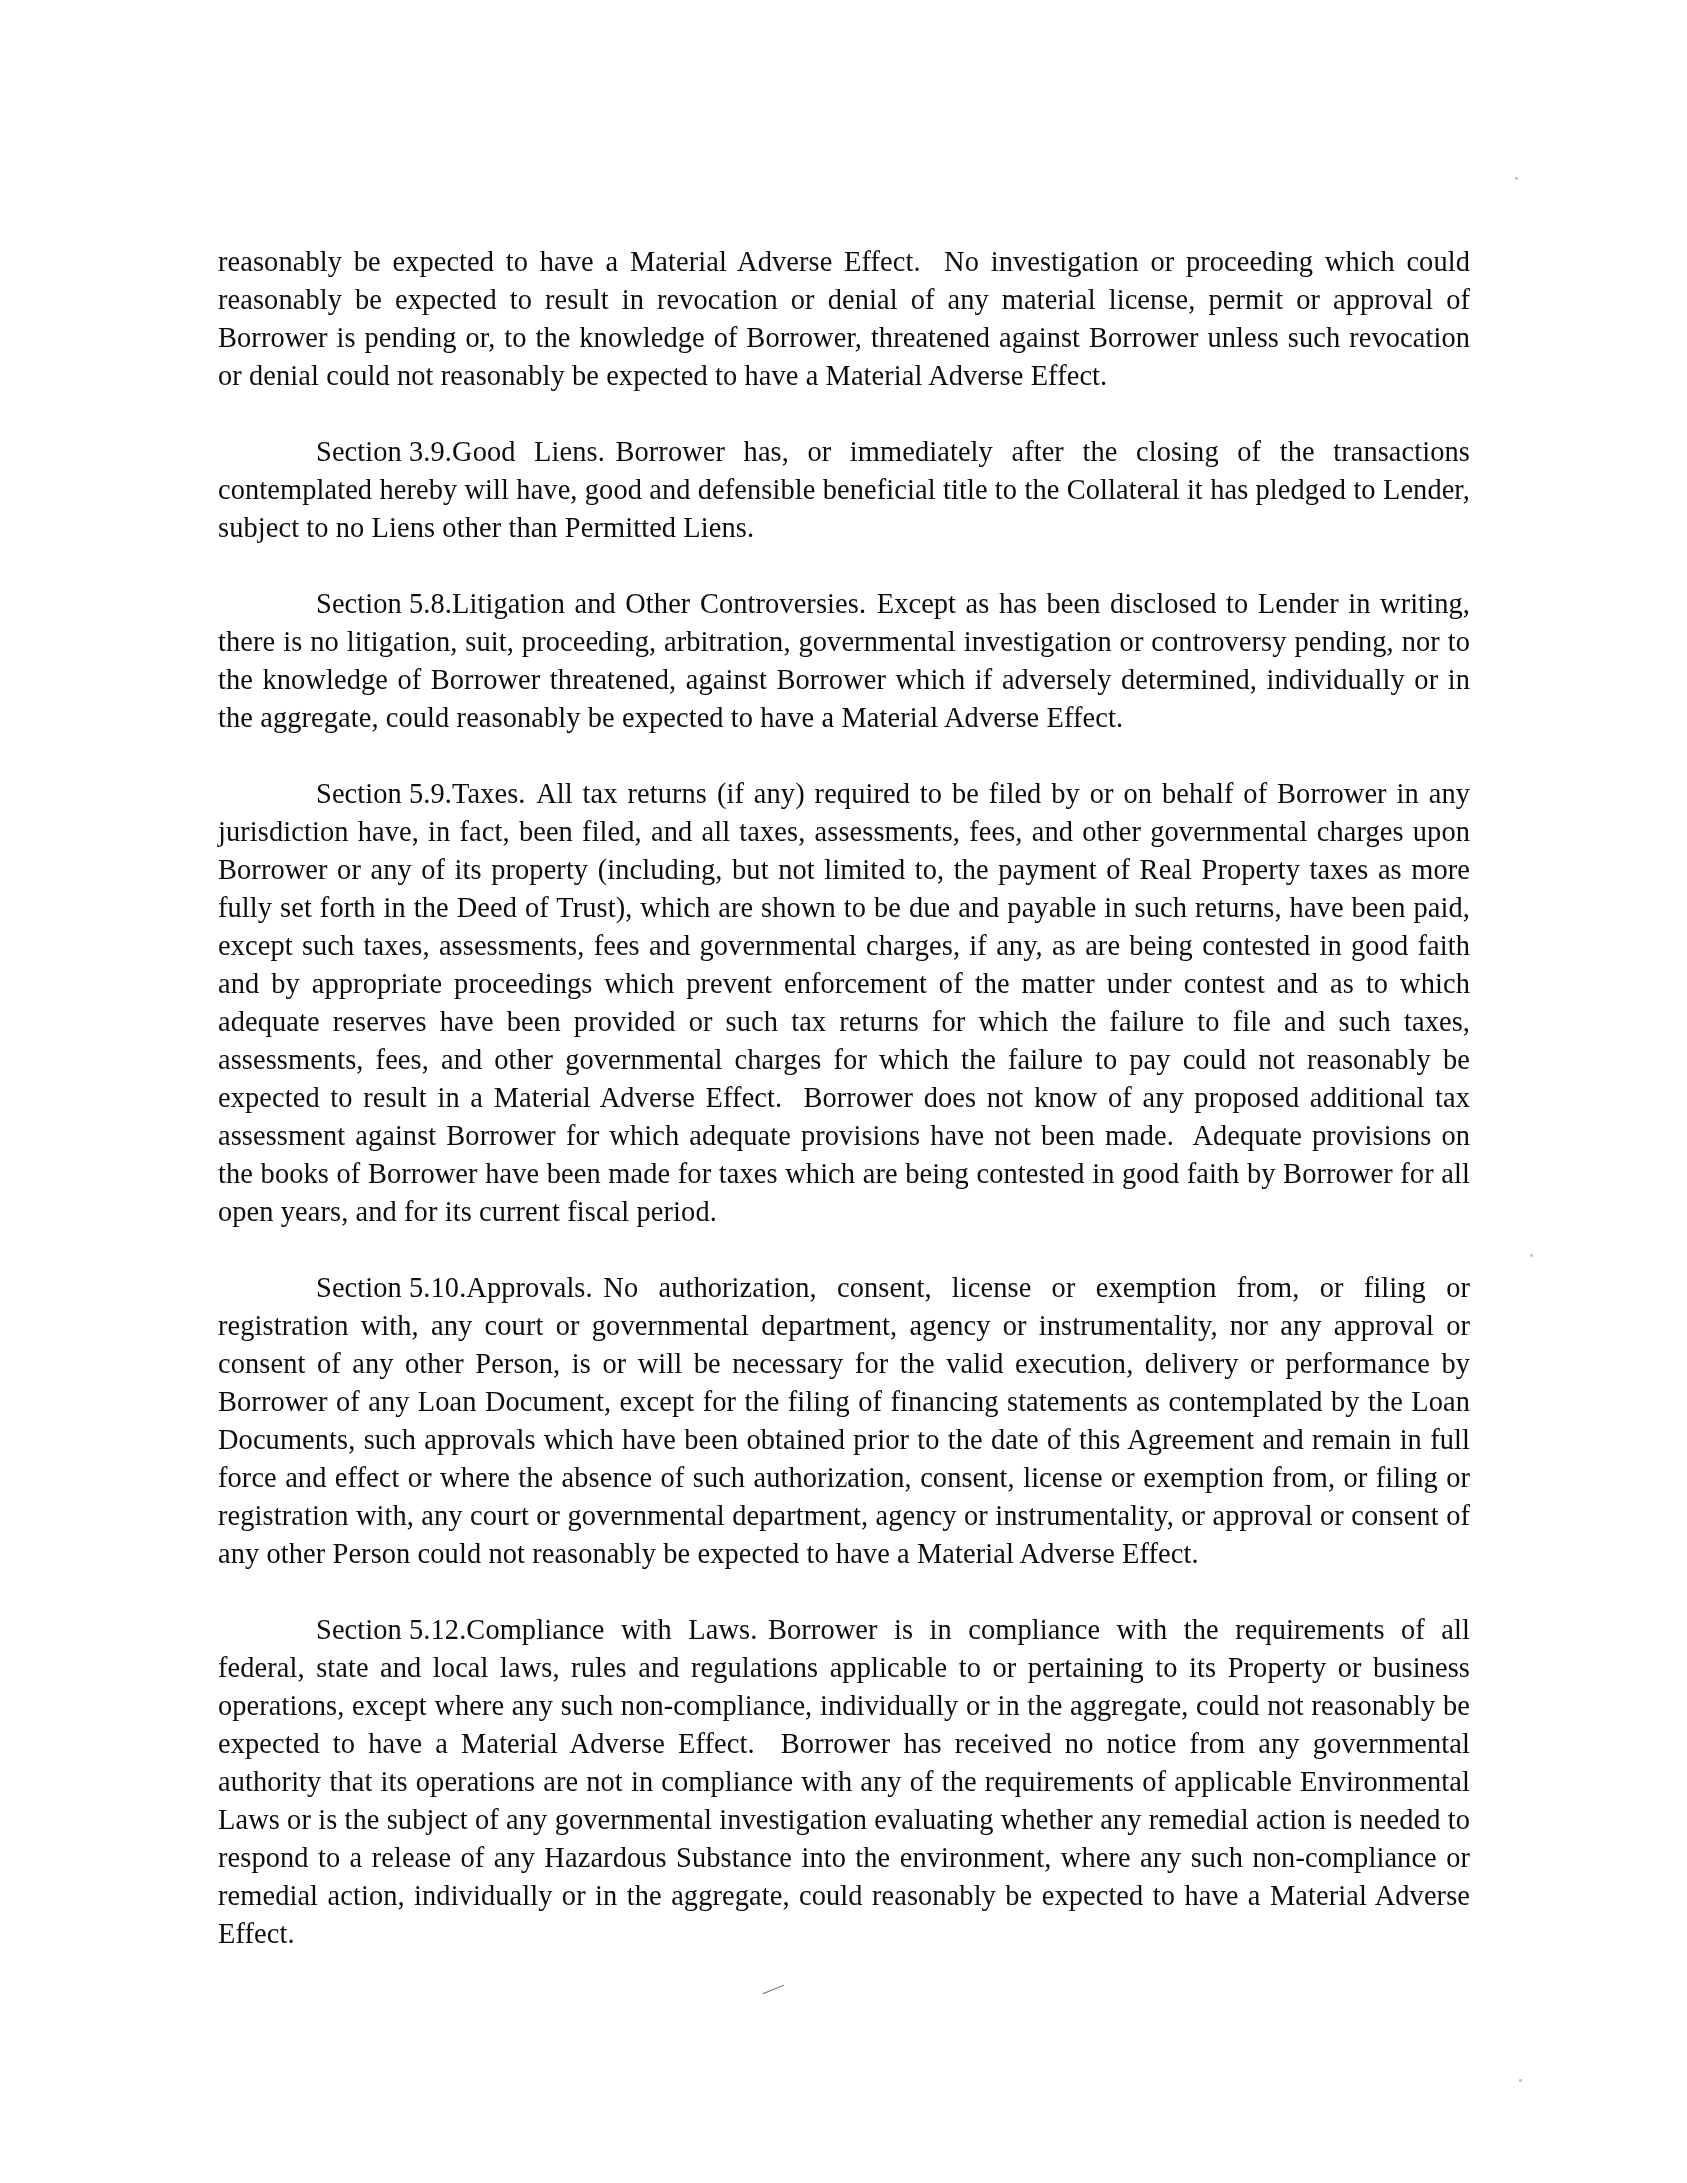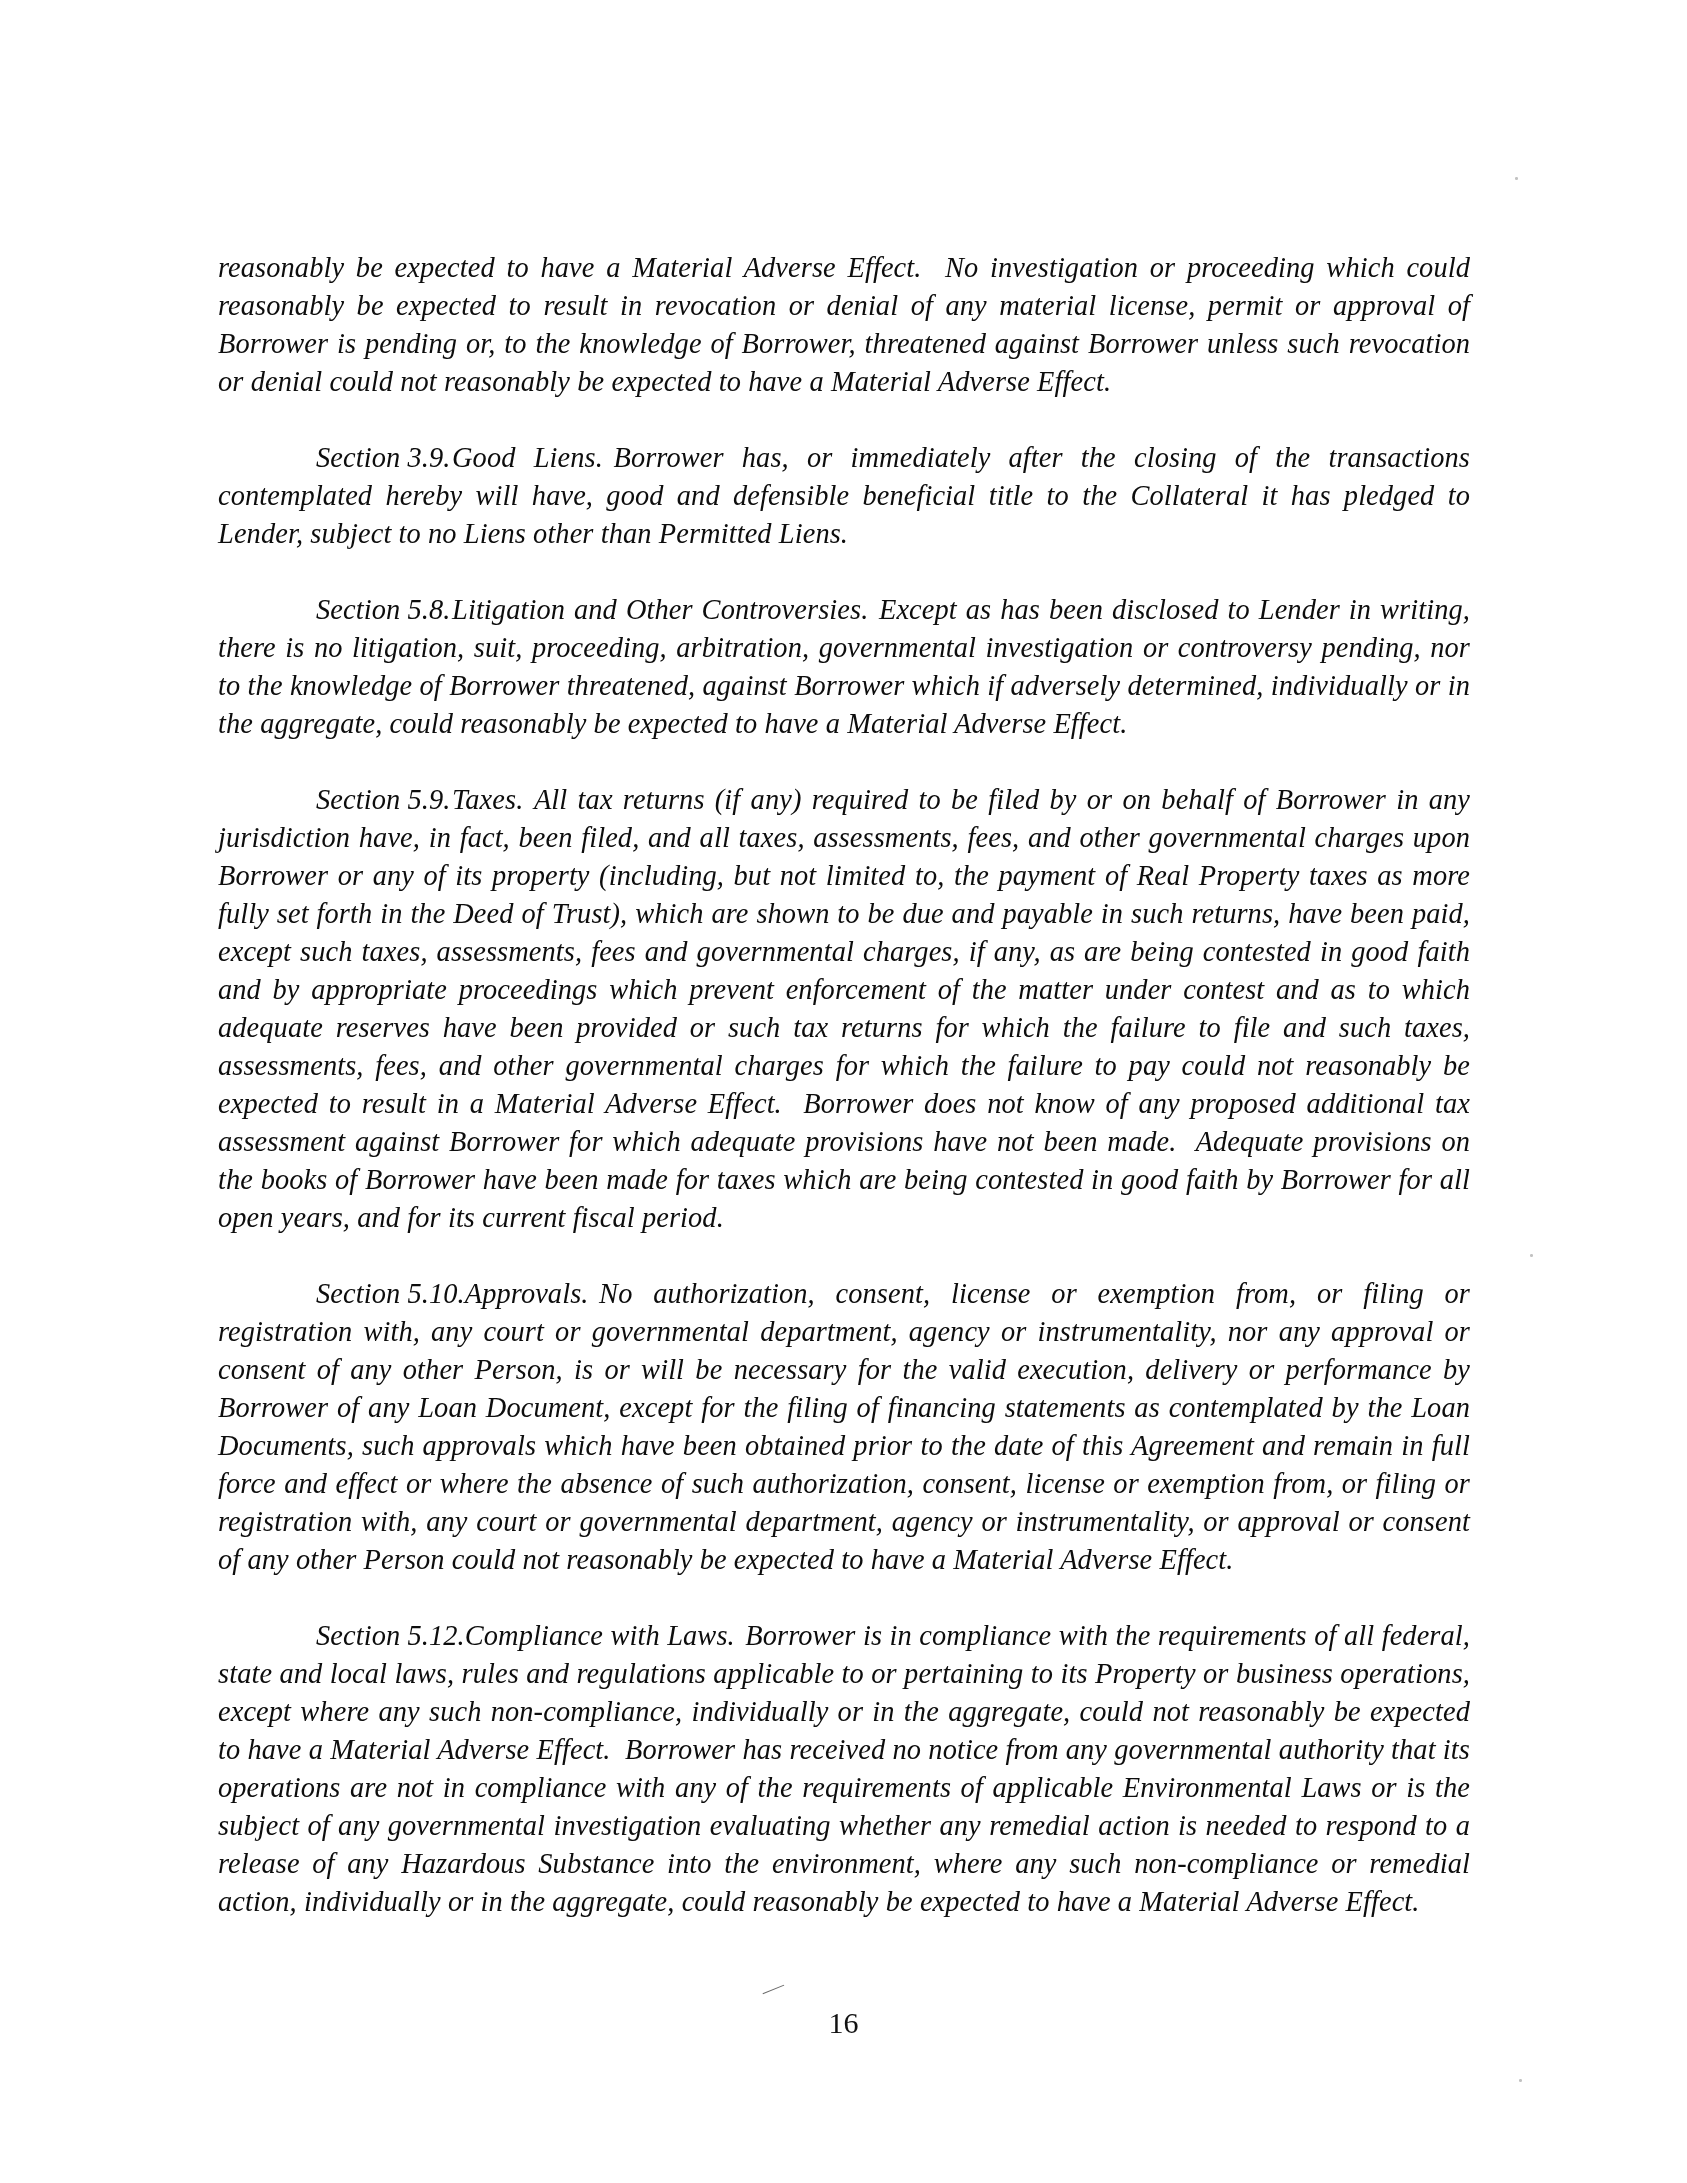--- a/index.html
+++ b/index.html
@@ -7,24 +7,23 @@
     position: relative;
     width: 1687px;
     height: 2183px;
     background: #ffffff;
     overflow: hidden;
     color: #0d0d0d;
   }
   .textblock {
     position: absolute;
     left: 218px;
-    top: 249px;
+    top: 243px;
     width: 1252px;
     font-family: "Liberation Serif", serif;
-    font-style: italic;
     font-size: 28.4px;
     line-height: 38px;
     text-align: justify;
     letter-spacing: 0.1px;
   }
   .para { margin: 0 0 38px 0; }
   .para.section { text-indent: 98px; }
   .sec-label {
     display: inline-block;
     min-width: 136px;
@@ -84,16 +83,15 @@
 
     <p class="para section"><span class="sec-label">Section 5.12.</span><span class="sec-title">Compliance with Laws.</span><span>Borrower is in compliance with the requirements of all federal, state and local laws, rules and regulations applicable to or pertaining to its Property or business operations, except where any such non-compliance, individually or in the aggregate, could not reasonably be expected to have a Material Adverse Effect.&nbsp; Borrower has received no notice from any governmental authority that its operations are not in compliance with any of the requirements of applicable Environmental Laws or is the subject of any governmental investigation evaluating whether any remedial action is needed to respond to a release of any Hazardous Substance into the environment, where any such non-compliance or remedial action, individually or in the aggregate, could reasonably be expected to have a Material Adverse Effect.</span></p>
 
   </div>
 
   <div class="scratch"></div>
   <div class="speck s1"></div>
   <div class="speck s2"></div>
   <div class="speck s3"></div>
 
-  <div class="footer">16</div>
 
 </div>
 
 
 </body></html>

